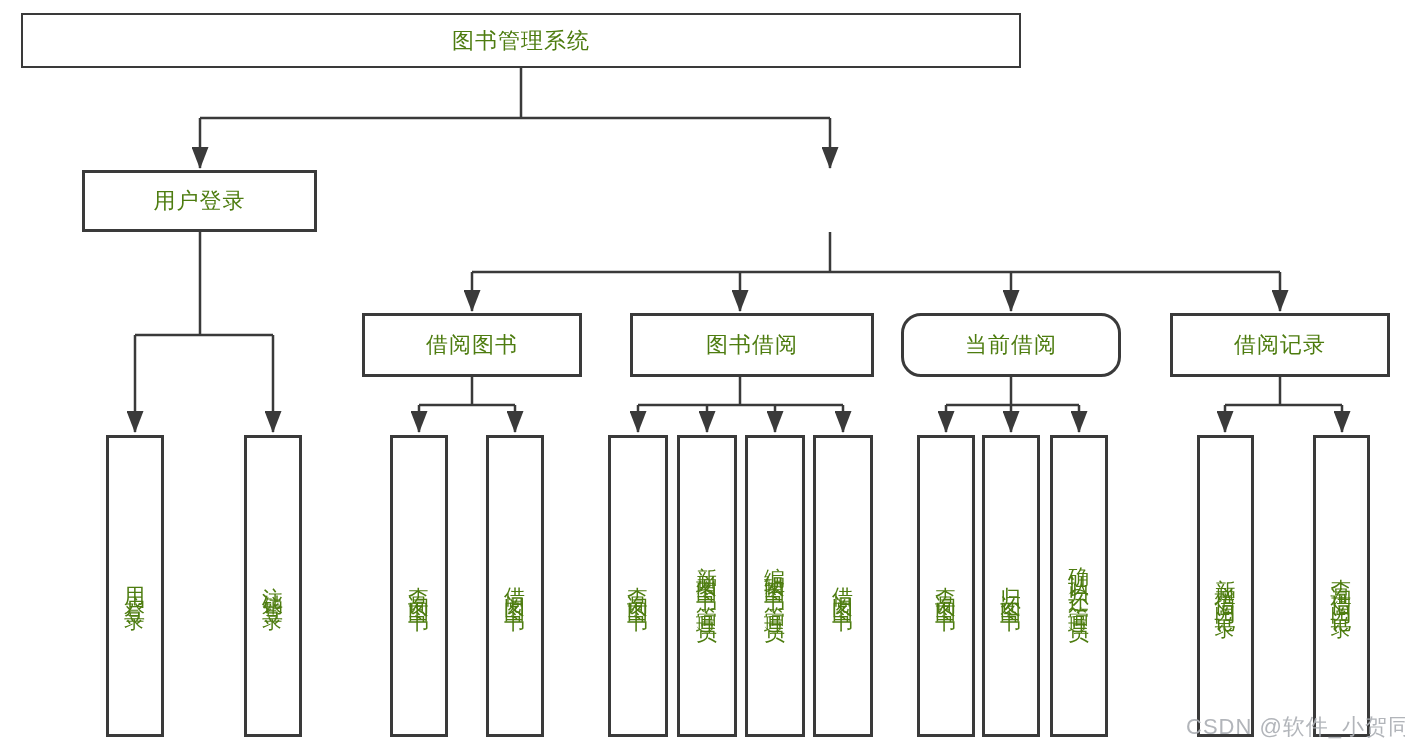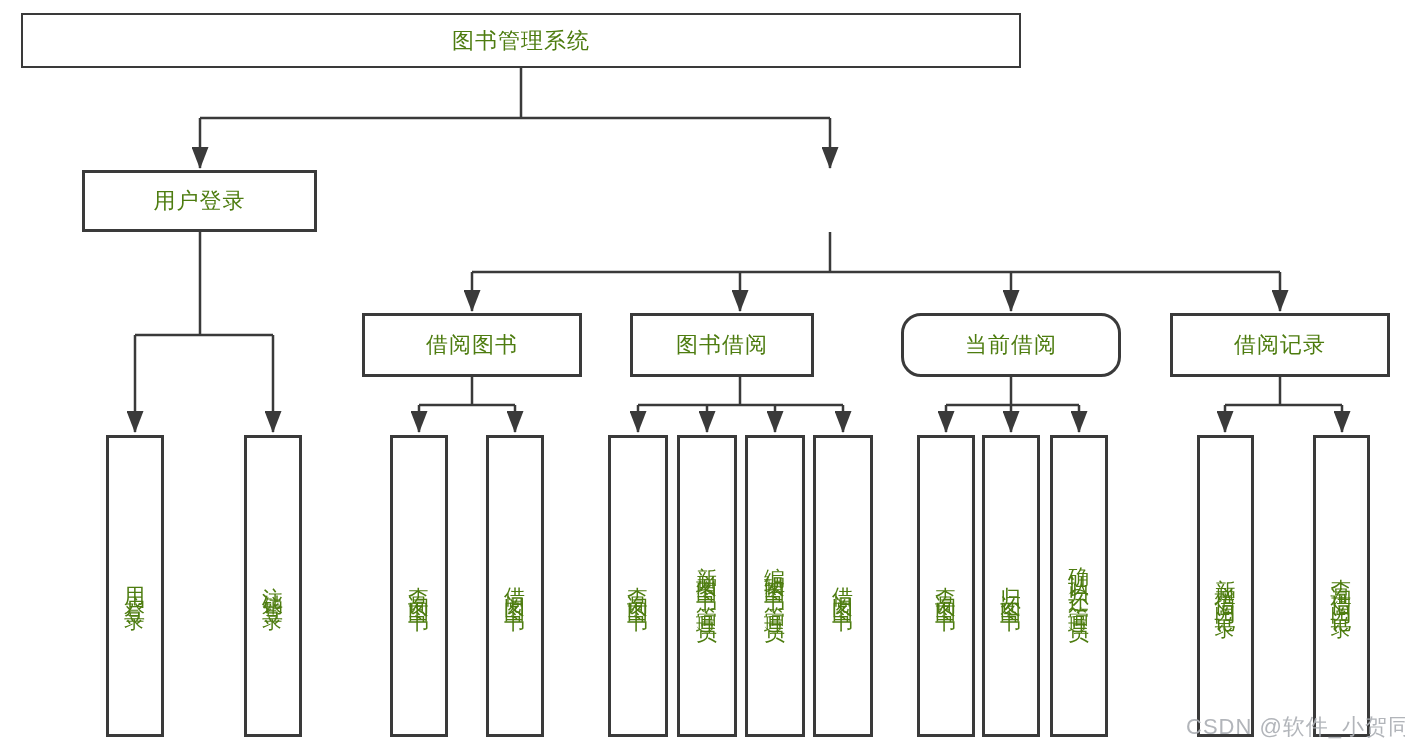--- a/index.html
+++ b/index.html
@@ -94,21 +94,21 @@
       <path d="M1225 405 V432" marker-end="url(#ah)"></path>
       <path d="M1342 405 V432" marker-end="url(#ah)"></path>
     </g>
   </svg>
 
   <div class="box root" style="left:21px; top:13px; width:1000px; height:55px;">图书管理系统</div>
 
   <div class="box" style="left:82px; top:170px; width:235px; height:62px;">用户登录</div>
 
   <div class="box" style="left:362px; top:313px; width:220px; height:64px;">借阅图书</div>
-  <div class="box" style="left:630px; top:313px; width:184px; height:64px;">图书借阅</div>
+  <div class="box" style="left:630px; top:313px; width:244px; height:64px;">图书借阅</div>
   <div class="box" style="left:901px; top:313px; width:220px; height:64px;border-radius:20px;">当前借阅</div>
   <div class="box" style="left:1170px; top:313px; width:220px; height:64px;">借阅记录</div>
 
   <div class="box vbox" style="left:106px; top:435px; width:58px; height:302px;">用户登录</div>
   <div class="box vbox" style="left:244px; top:435px; width:58px; height:302px;">注销登录</div>
 
   <div class="box vbox" style="left:390px; top:435px; width:58px; height:302px;">查询图书</div>
   <div class="box vbox" style="left:486px; top:435px; width:58px; height:302px;">借阅图书</div>
 
   <div class="box vbox" style="left:608px; top:435px; width:60px; height:302px;">查询图书</div>

